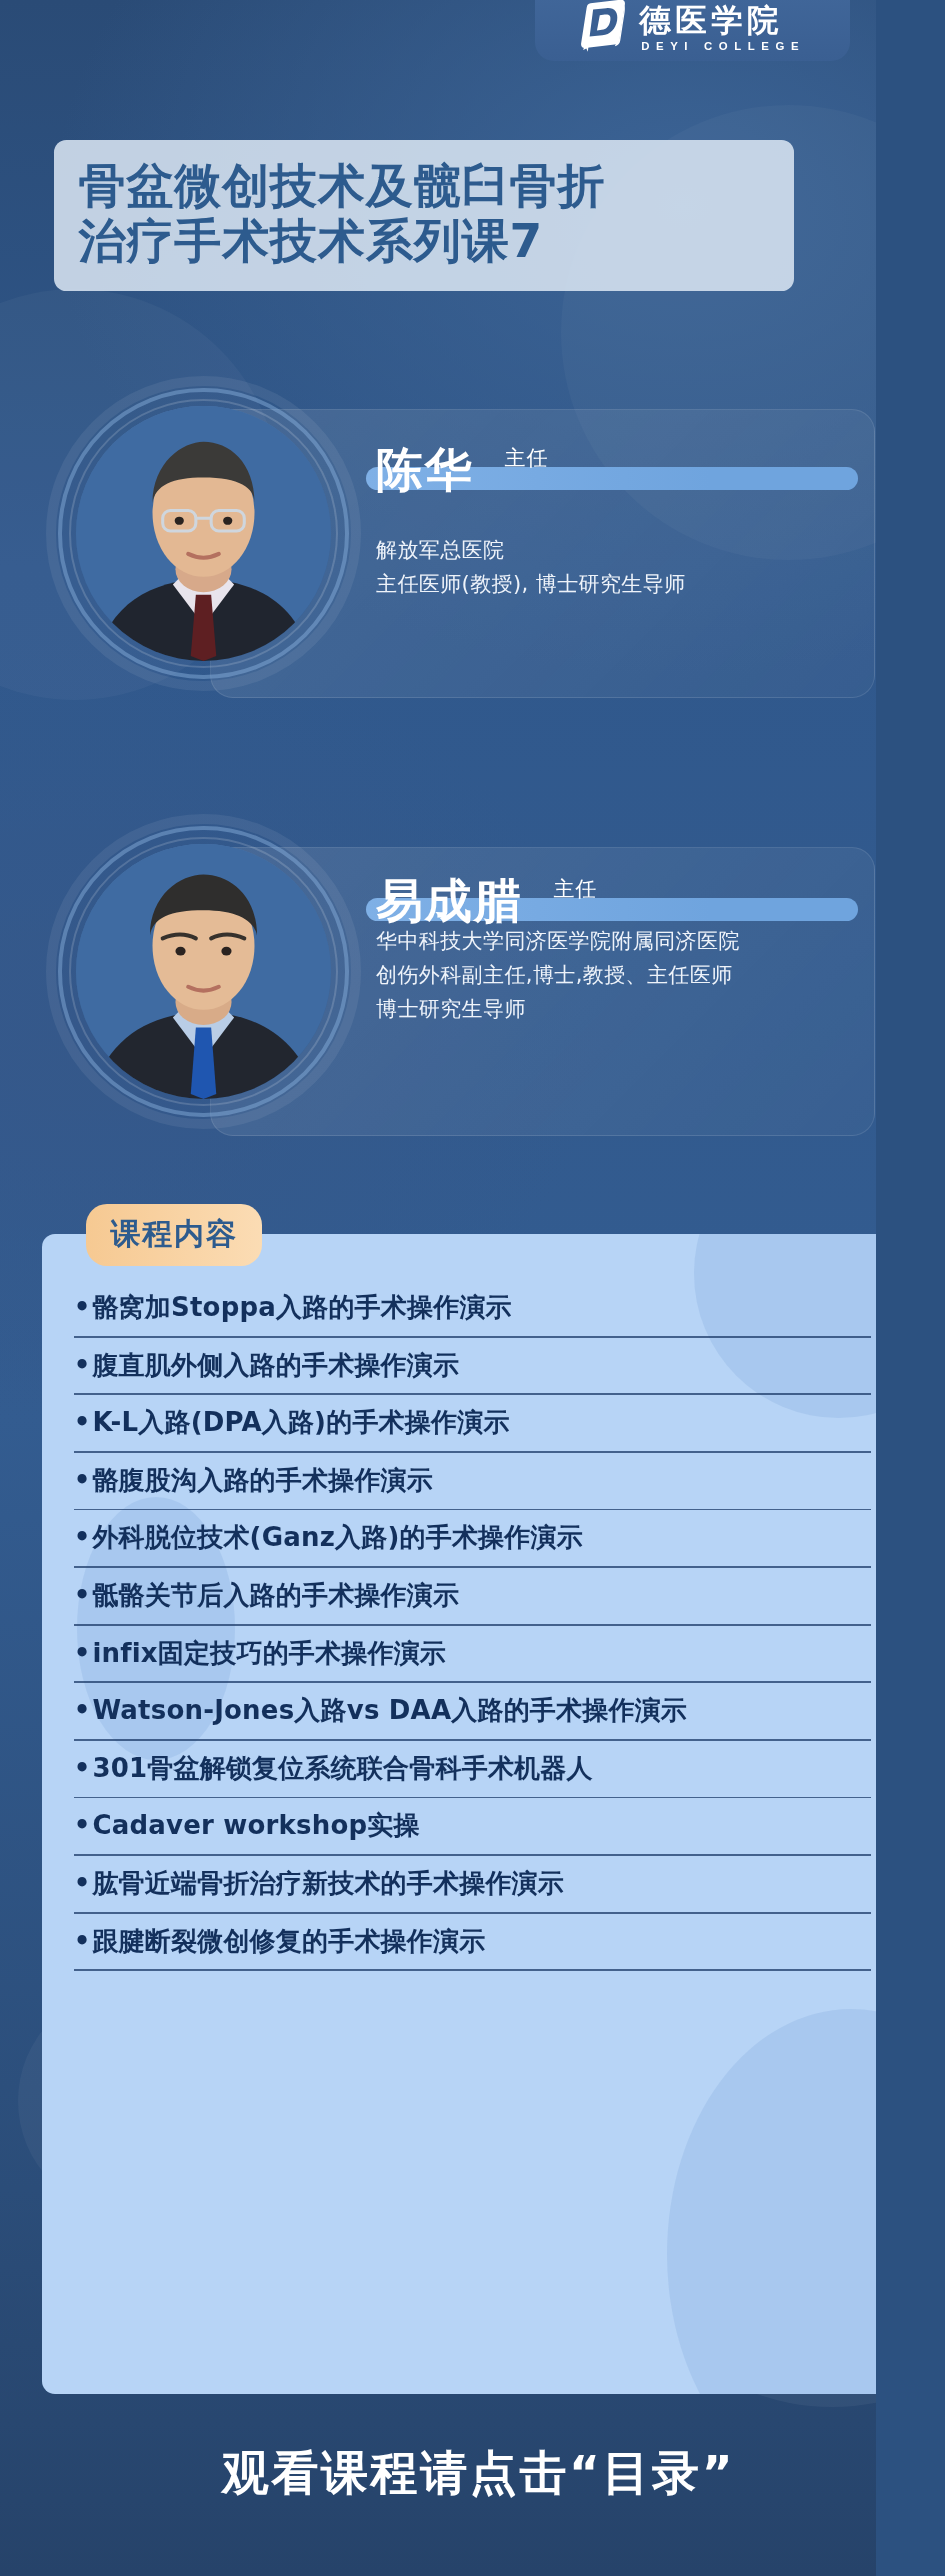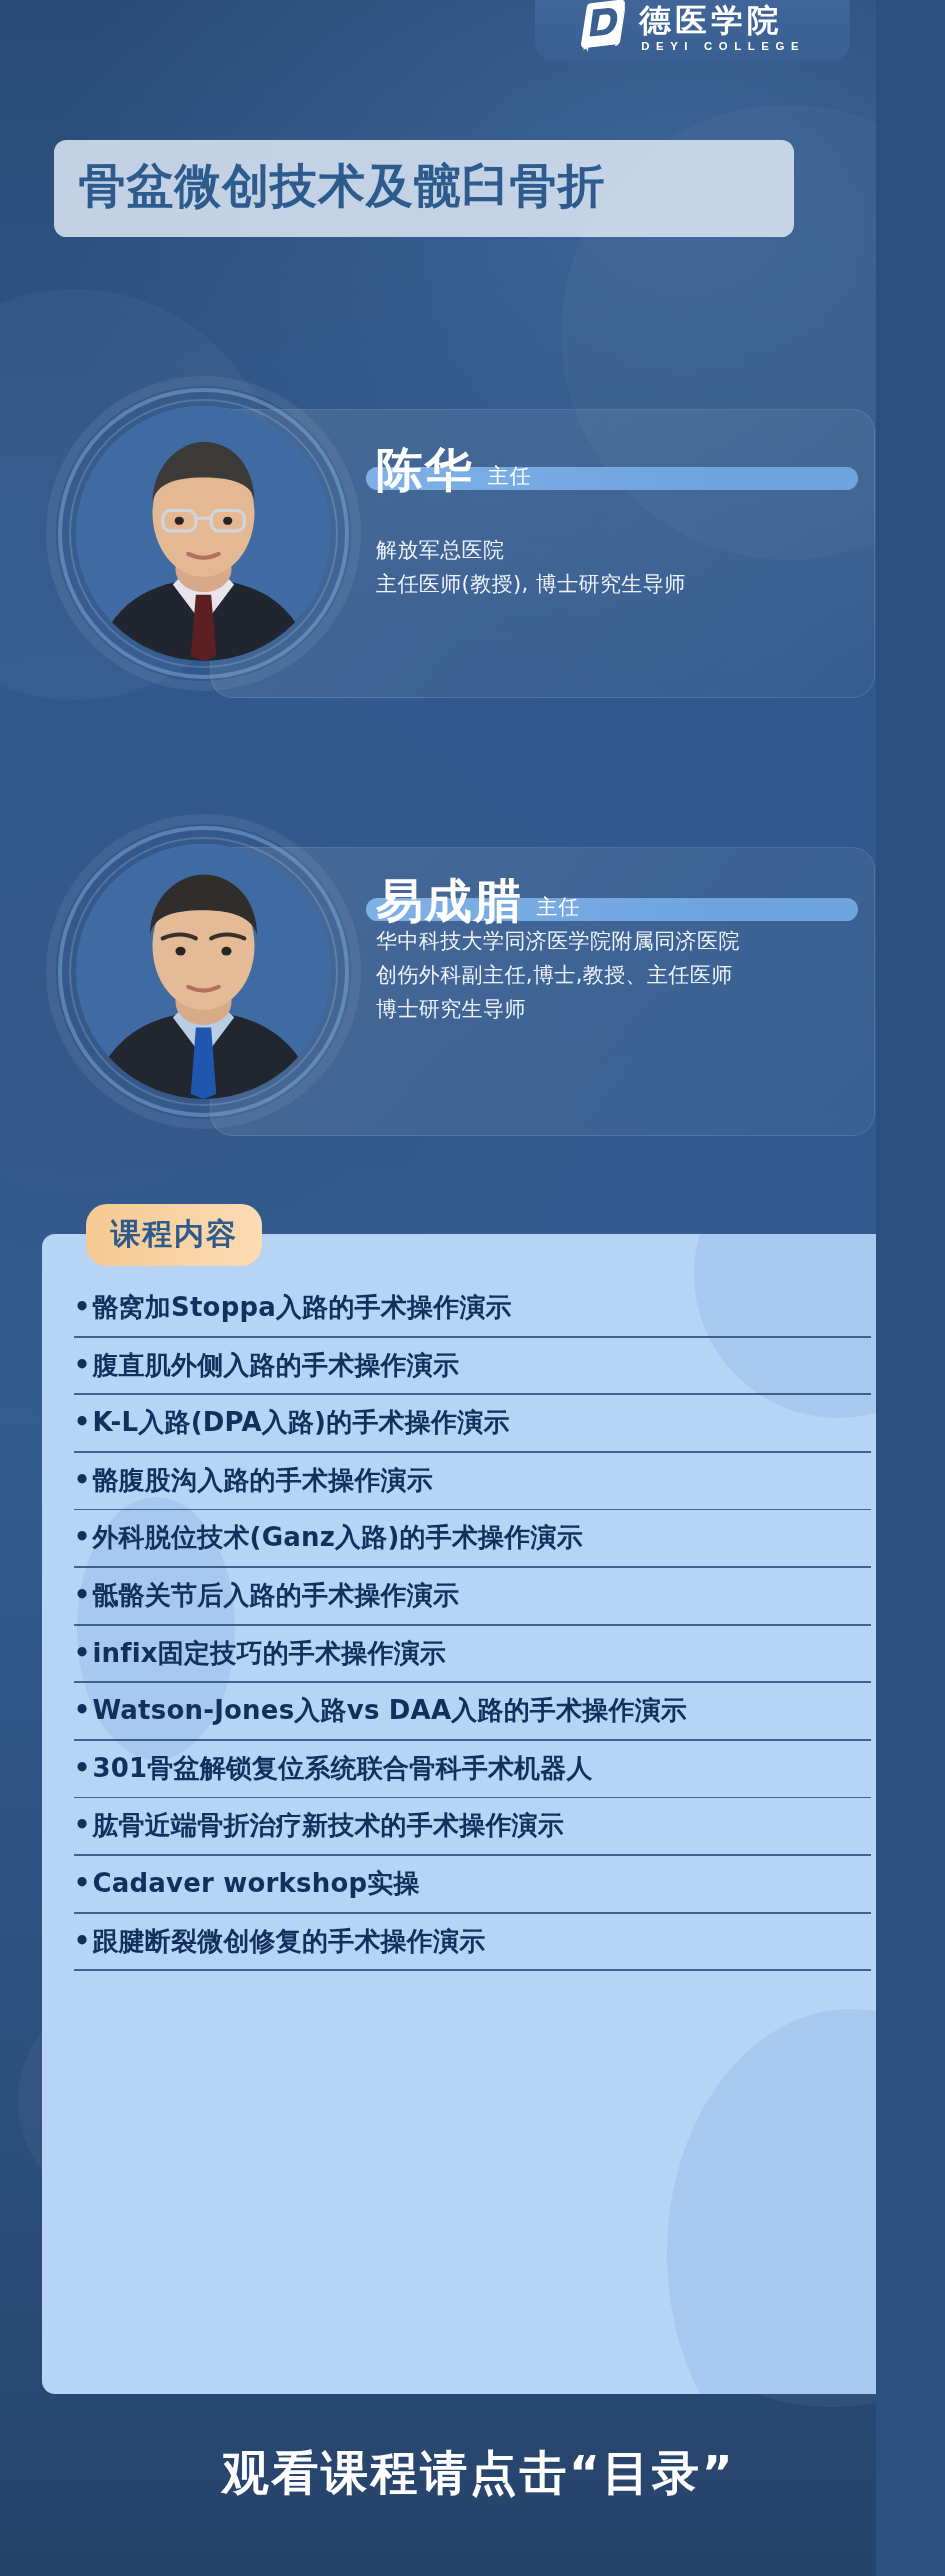--- a/index.html
+++ b/index.html
@@ -80,21 +80,21 @@
   .ring.r2{ inset:12.3px; border:4.4px solid rgba(140,180,225,.45); }
   .ring.r3{ inset:23px; border:2.6px solid rgba(255,255,255,.16); }
   .avatar{
     position:absolute; inset:30px; border-radius:50%;
     overflow:hidden;
     background:linear-gradient(180deg,#4d78ad 0%,#3c6496 55%,#2f5a90 100%);
   }
   .avatar svg{ position:absolute; left:0; top:0; width:100%; height:100%; }
 
   .sp-text{ position:absolute; left:376px; top:70px; width:490px; }
-  .name-row{ position:relative; display:flex; align-items:flex-end; gap:14px; }
+  .name-row{ position:relative; display:flex; gap:31px; }
   .name-bar{
     position:absolute; left:-10.5px; bottom:3.5px; width:492px; height:23px;
     background:linear-gradient(90deg,#7fb0e6,#6fa4de 70%,#6fa4de);
     border-radius:11.4px; z-index:0;
   }
   .sp-name{
     position:relative; z-index:1;
     font-family:"DejaVu Sans","Liberation Sans",sans-serif;
     font-size:47px; font-weight:700; color:#ffffff; line-height:1;
     letter-spacing:1.8px;
@@ -181,20 +181,21 @@
       </svg>
     </span>
     <span class="logo-text">
       <span class="logo-cn">德医学院</span>
       <span class="logo-en">DEYI COLLEGE</span>
     </span>
   </div>
 
   <div class="title-card">
     <div class="title-line">骨盆微创技术及髋臼骨折</div>
+    <div class="title-line">治疗手术技术系列课7</div>
   </div>
 
   <div class="speaker" style="top:376px;">
     <div class="panel"></div>
     <div class="avatar-ring">
       <div class="ring r1"></div>
         <div class="ring r2"></div>
         <div class="ring r3"></div>
       <div class="avatar">
         <svg viewBox="0 0 100 100" preserveAspectRatio="xMidYMid slice" aria-hidden="true">
@@ -301,28 +302,28 @@
         </div>
       <div class="item">
           <div class="item-text">Watson-Jones入路vs DAA入路的手术操作演示</div>
           <div class="rule"></div>
         </div>
       <div class="item">
           <div class="item-text">301骨盆解锁复位系统联合骨科手术机器人</div>
           <div class="rule"></div>
         </div>
       <div class="item">
+          <div class="item-text">Cadaver workshop实操</div>
+          <div class="rule"></div>
+        </div>
+      <div class="item">
           <div class="item-text">肱骨近端骨折治疗新技术的手术操作演示</div>
           <div class="rule"></div>
         </div>
       <div class="item">
-          <div class="item-text">Cadaver workshop实操</div>
-          <div class="rule"></div>
-        </div>
-      <div class="item">
           <div class="item-text">跟腱断裂微创修复的手术操作演示</div>
           <div class="rule"></div>
         </div>
     </div>
   </div>
 
   <div class="footer">观看课程请点击“目录”</div>
 
 </div>
 

